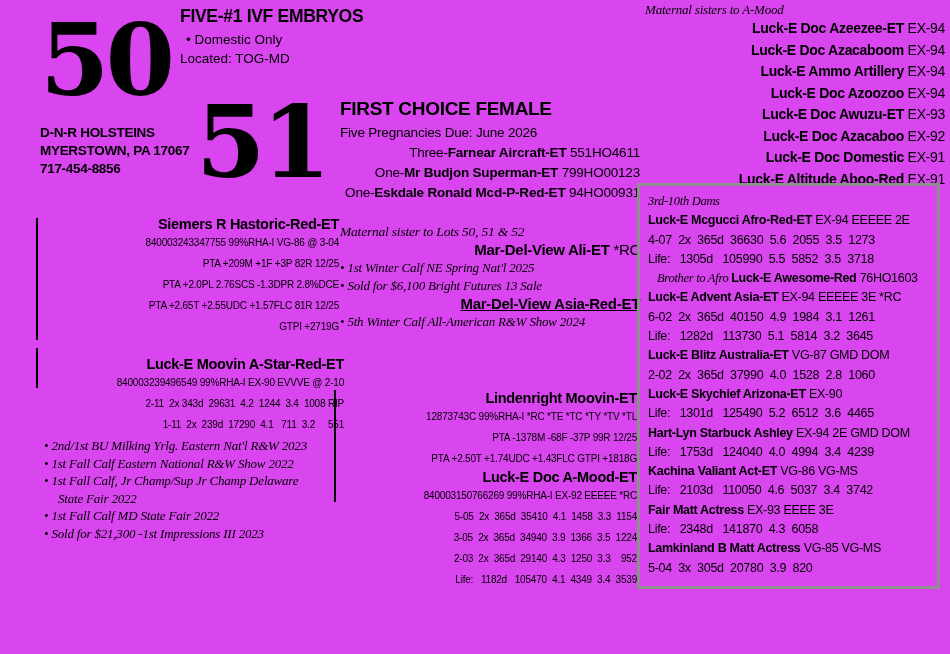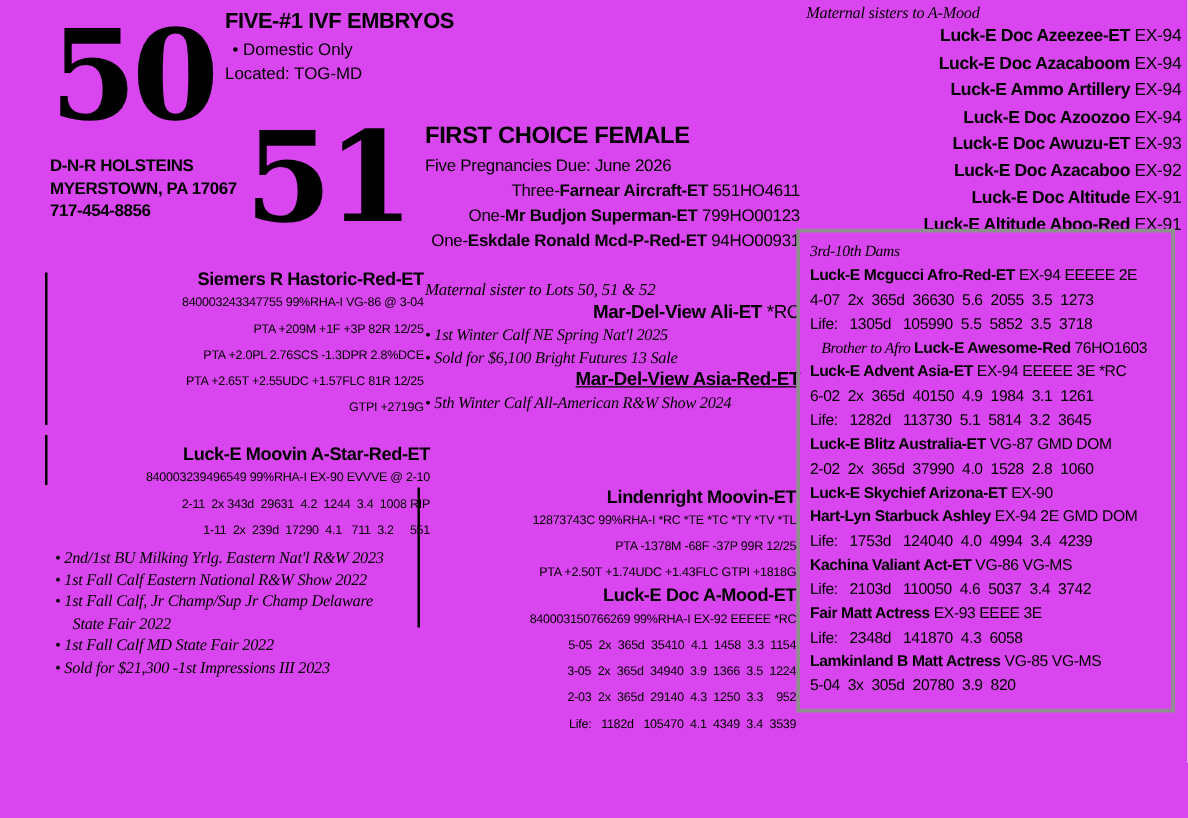--- a/index.html
+++ b/index.html
@@ -111,36 +111,37 @@
   </div>
 
   <div class="abs cond" style="left:645px;top:2px;width:300px;">
     <div class="seri" style="font-size:13px;">Maternal sisters to A-Mood</div>
     <div class="sisline line"><b>Luck-E Doc Azeezee-ET</b><span> EX-94</span></div>
     <div class="sisline line"><b>Luck-E Doc Azacaboom</b><span> EX-94</span></div>
     <div class="sisline line"><b>Luck-E Ammo Artillery</b><span> EX-94</span></div>
     <div class="sisline line"><b>Luck-E Doc Azoozoo</b><span> EX-94</span></div>
     <div class="sisline line"><b>Luck-E Doc Awuzu-ET</b><span> EX-93</span></div>
     <div class="sisline line"><b>Luck-E Doc Azacaboo</b><span> EX-92</span></div>
-    <div class="sisline line"><b>Luck-E Doc Altitude</b><span> EX-91</span></div>
+    <div class="sisline line"><b>Luck-E Doc Domestic</b><span> EX-91</span></div>
     <div class="sisline line"><b>Luck-E Altitude Aboo-Red</b><span> EX-91</span></div>
   </div>
 
   <div class="box">
     <div class="boxline"><span class="it">3rd-10th Dams</span></div>
     <div class="boxline"><span class="it"></span><b>Luck-E Mcgucci Afro-Red-ET</b><span> EX-94 EEEEE 2E</span></div>
     <div class="boxline"><span class="it"></span><b></b><span>4-07  2x  365d  36630  5.6  2055  3.5  1273</span></div>
     <div class="boxline"><span class="it"></span><b></b><span>Life:   1305d   105990  5.5  5852  3.5  3718</span></div>
     <div class="boxline ind"><span class="it">Brother to Afro </span><b>Luck-E Awesome-Red</b><span> 76HO1603</span></div>
     <div class="boxline"><span class="it"></span><b>Luck-E Advent Asia-ET</b><span> EX-94 EEEEE 3E *RC</span></div>
     <div class="boxline"><span class="it"></span><b></b><span>6-02  2x  365d  40150  4.9  1984  3.1  1261</span></div>
     <div class="boxline"><span class="it"></span><b></b><span>Life:   1282d   113730  5.1  5814  3.2  3645</span></div>
     <div class="boxline"><span class="it"></span><b>Luck-E Blitz Australia-ET</b><span> VG-87 GMD DOM</span></div>
     <div class="boxline"><span class="it"></span><b></b><span>2-02  2x  365d  37990  4.0  1528  2.8  1060</span></div>
     <div class="boxline"><span class="it"></span><b>Luck-E Skychief Arizona-ET</b><span> EX-90</span></div>
+    <div class="boxline"><span class="it"></span><b></b><span>Life:   1301d   125490  5.2  6512  3.6  4465</span></div>
     <div class="boxline"><span class="it"></span><b>Hart-Lyn Starbuck Ashley</b><span> EX-94 2E GMD DOM</span></div>
     <div class="boxline"><span class="it"></span><b></b><span>Life:   1753d   124040  4.0  4994  3.4  4239</span></div>
     <div class="boxline"><span class="it"></span><b>Kachina Valiant Act-ET</b><span> VG-86 VG-MS</span></div>
     <div class="boxline"><span class="it"></span><b></b><span>Life:   2103d   110050  4.6  5037  3.4  3742</span></div>
     <div class="boxline"><span class="it"></span><b>Fair Matt Actress</b><span> EX-93 EEEE 3E</span></div>
     <div class="boxline"><span class="it"></span><b></b><span>Life:   2348d   141870  4.3  6058</span></div>
     <div class="boxline"><span class="it"></span><b>Lamkinland B Matt Actress</b><span> VG-85 VG-MS</span></div>
     <div class="boxline"><span class="it"></span><b></b><span>5-04  3x  305d  20780  3.9  820</span></div>
   </div>
 

